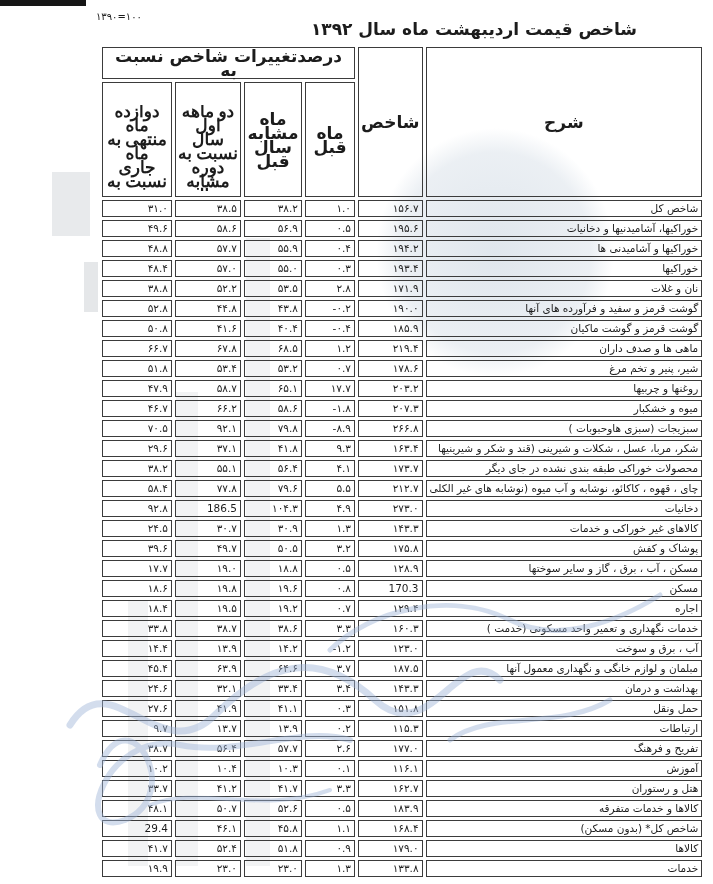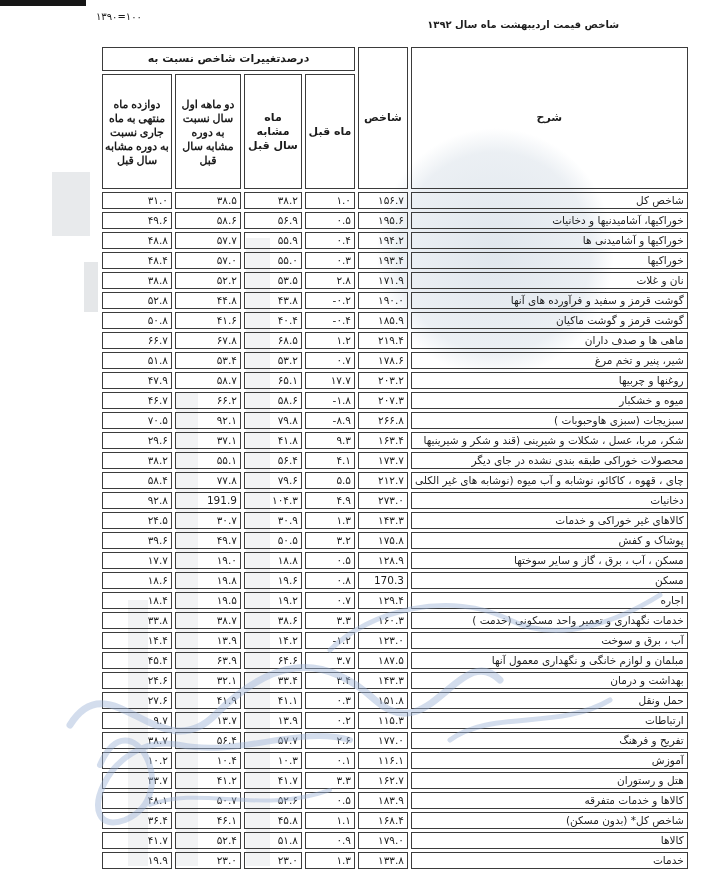--- a/index.html
+++ b/index.html
@@ -17,31 +17,31 @@
     z-index:0;
   }
   .stripe{position:absolute;background:rgba(175,180,186,.16);z-index:0;}
   .stripe1{left:246px;top:238px;width:24px;height:628px;}
   .stripe2{left:176px;top:392px;width:22px;height:474px;}
   .stripe3{left:128px;top:600px;width:20px;height:266px;}
   .blob1{position:absolute;left:52px;top:172px;width:38px;height:64px;background:rgba(180,186,192,.30);z-index:0;}
   .blob2{position:absolute;left:84px;top:262px;width:14px;height:50px;background:rgba(180,186,192,.35);z-index:0;}
   .sig-wm{position:absolute;left:30px;top:530px;width:650px;height:300px;z-index:4;pointer-events:none;}
   
-  .doc-title{position:absolute;top:19px;right:94px;font-size:10px;font-weight:bold;direction:rtl;z-index:2;}
+  .doc-title{position:absolute;top:19px;right:76px;font-size:17px;font-weight:bold;direction:rtl;z-index:2;}
   .base-note{position:absolute;top:11px;left:96px;font-size:10px;direction:ltr;z-index:2;}
   
   table.idx{
     position:absolute;left:99px;top:44px;z-index:1;
     direction:rtl;
     border-collapse:separate;border-spacing:3px;
     table-layout:fixed;
   }
   .idx th,.idx td{border:1px solid #3b3b3b;background:transparent;}
-  .idx th{font-weight:bold;font-size:11px;text-align:center;line-height:14px;padding:1px 2px;}
+  .idx th{font-weight:bold;font-size:17px;text-align:center;line-height:14px;padding:1px 2px;}
   .th-banner{height:20px;}
   .th-desc{width:236px;margin-left:28px;}
   .th-index{width:44px;}
   .th-prev{width:44px;}
   .th-same{width:52px;margin-top:36px;}
   .th-two{width:60px;}
   .th-twelve{width:64px;}
   .hdr-row2 th{height:90px;vertical-align:middle;}
   .hdr-row2 th.tall{vertical-align:top;padding-top:22px;font-family:Liberation Serif, serif;}
   .clip{max-height:86px;overflow:hidden;}
@@ -211,21 +211,21 @@
       <td class="num">۵.۵</td>
       <td class="num">۷۹.۶</td>
       <td class="num">۷۷.۸</td>
       <td class="num">۵۸.۴</td>
     </tr>
       <tr>
       <td class="desc">دخانیات</td>
       <td class="num">۲۷۳.۰</td>
       <td class="num">۴.۹</td>
       <td class="num">۱۰۴.۳</td>
-      <td class="num">191.9</td>
+      <td class="num">186.5</td>
       <td class="num">۹۲.۸</td>
     </tr>
       <tr>
       <td class="desc">کالاهای غیر خوراکی و خدمات</td>
       <td class="num">۱۴۳.۳</td>
       <td class="num">۱.۳</td>
       <td class="num">۳۰.۹</td>
       <td class="num">۳۰.۷</td>
       <td class="num">۲۴.۵</td>
     </tr>
@@ -340,21 +340,21 @@
       <td class="num">۵۲.۶</td>
       <td class="num">۵۰.۷</td>
       <td class="num">۴۸.۱</td>
     </tr>
       <tr>
       <td class="desc">شاخص کل* (بدون مسکن)</td>
       <td class="num">۱۶۸.۴</td>
       <td class="num">۱.۱</td>
       <td class="num">۴۵.۸</td>
       <td class="num">۴۶.۱</td>
-      <td class="num">۳۶.۴</td>
+      <td class="num">29.4</td>
     </tr>
       <tr>
       <td class="desc">کالاها</td>
       <td class="num">۱۷۹.۰</td>
       <td class="num">۰.۹</td>
       <td class="num">۵۱.۸</td>
       <td class="num">۵۲.۴</td>
       <td class="num">۴۱.۷</td>
     </tr>
       <tr>

